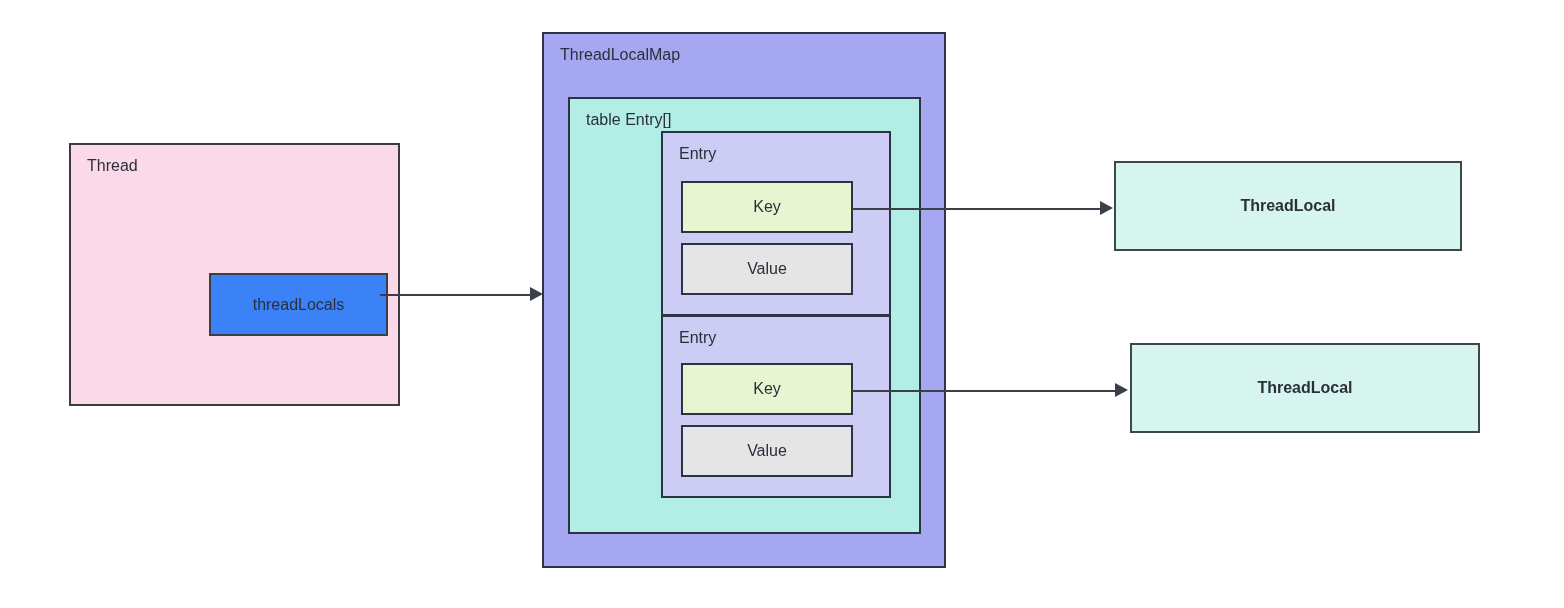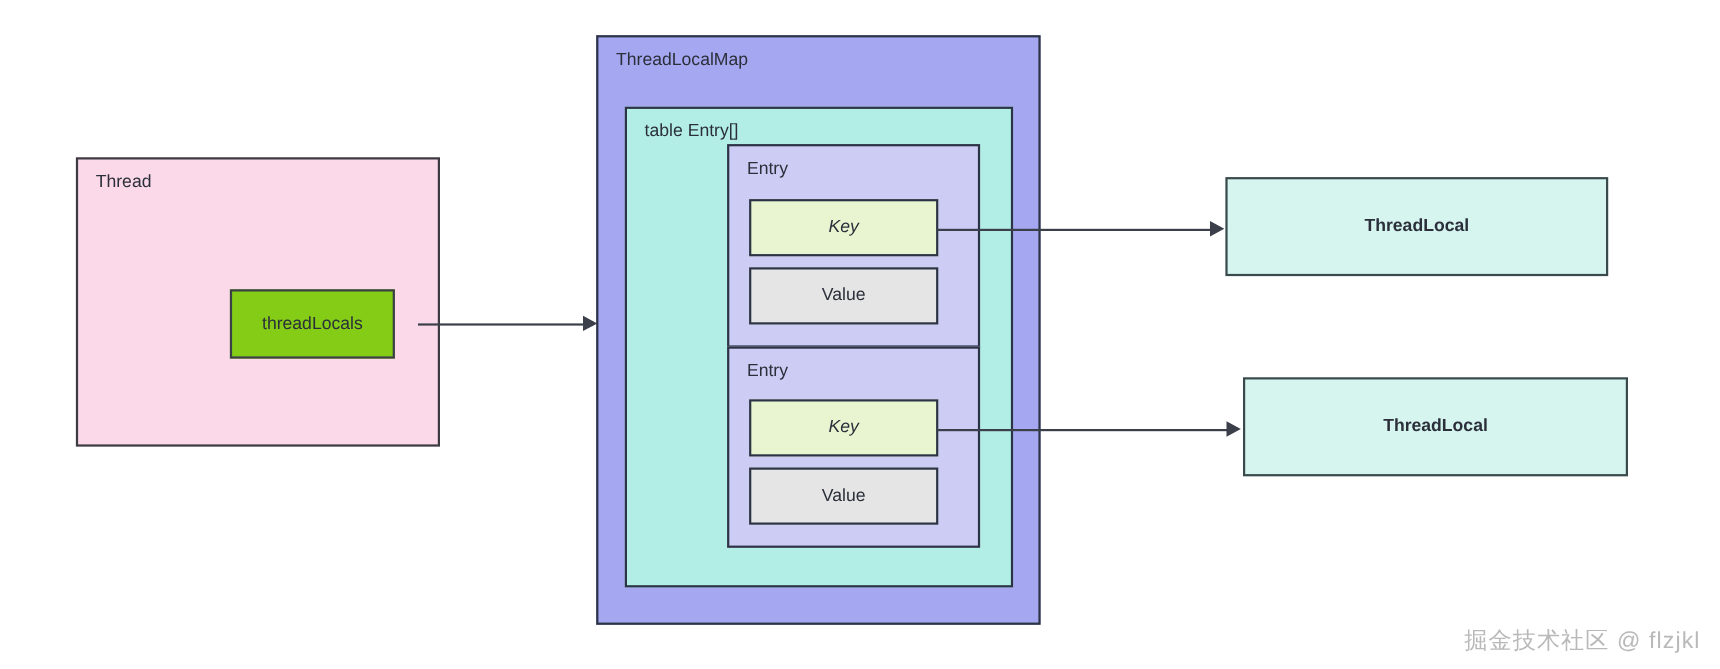--- a/index.html
+++ b/index.html
@@ -33,22 +33,22 @@
 
   
   #thread-box {
     left: 69px; top: 127px; width: 331px; height: 263px;
     background: #fbd9e9;
     border-color: #3b3b41;
     margin-top: 16px;
   }
   
   #threadlocals-box {
-    left: 209px; top: 263px; width: 150px; height: 63px;
-    background: #84cc16;
+    left: 209px; top: 273px; width: 179px; height: 63px;
+    background: #3b82f6;
     border-color: #3b3f47;
   }
 
   
   #tlmap-box {
     left: 542px; top: 32px; width: 404px; height: 536px;
     background: #a5a8f0;
     border-color: #2b3344;
   }
   
@@ -65,21 +65,21 @@
     width: 230px;
   }
   #entry-box-1 { top: 131px; height: 185px; }
   #entry-box-2 { top: 315px; height: 183px; }
 
   .kv-box {
     left: 681px;
     width: 172px;
     border-color: #2b3344;
   }
-  .key-box { background: #e8f5d0; font-style: italic; }
+  .key-box { background: #e8f5d0; }
   .value-box { background: #e5e5e5; }
   #key-box-1   { top: 181px; height: 52px; }
   #value-box-1 { top: 243px; height: 52px; }
   #key-box-2   { top: 363px; height: 52px; }
   #value-box-2 { top: 425px; height: 52px; }
 
   .kv-label, .tl-label {
     position: absolute;
     left: 0; width: 100%;
     top: 50%;
@@ -178,15 +178,14 @@
 
   <div class="arrow-line" id="arrow1-line"></div>
   <div class="arrow-head" id="arrow1-head"></div>
 
   <div class="arrow-line" id="arrow2-line"></div>
   <div class="arrow-head" id="arrow2-head"></div>
 
   <div class="arrow-line" id="arrow3-line"></div>
   <div class="arrow-head" id="arrow3-head"></div>
 
-  <div id="watermark">掘金技术社区 @ flzjkl</div>
 
 </div>
 
 </body></html>

